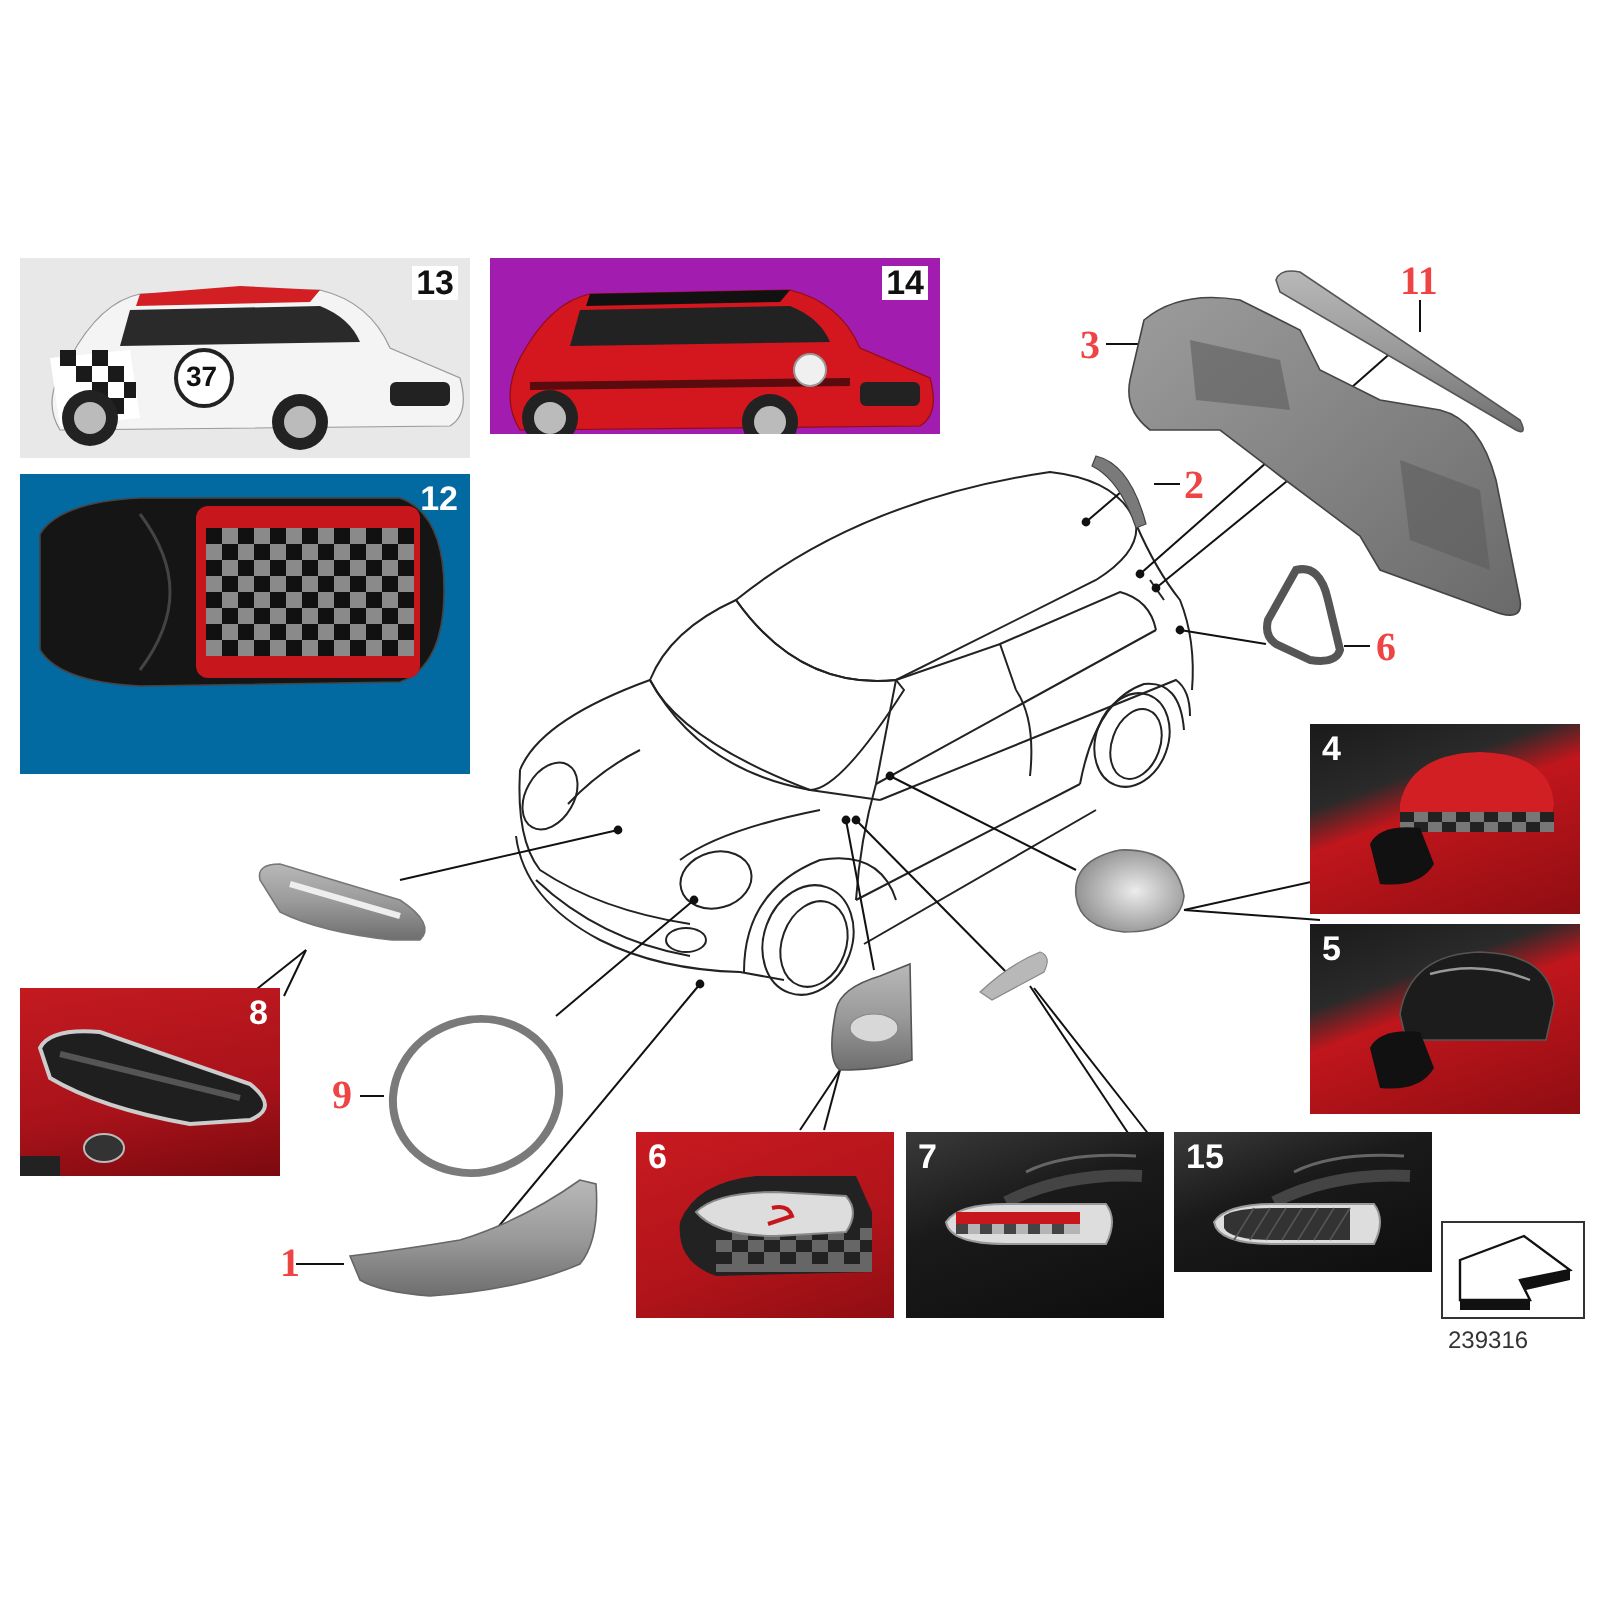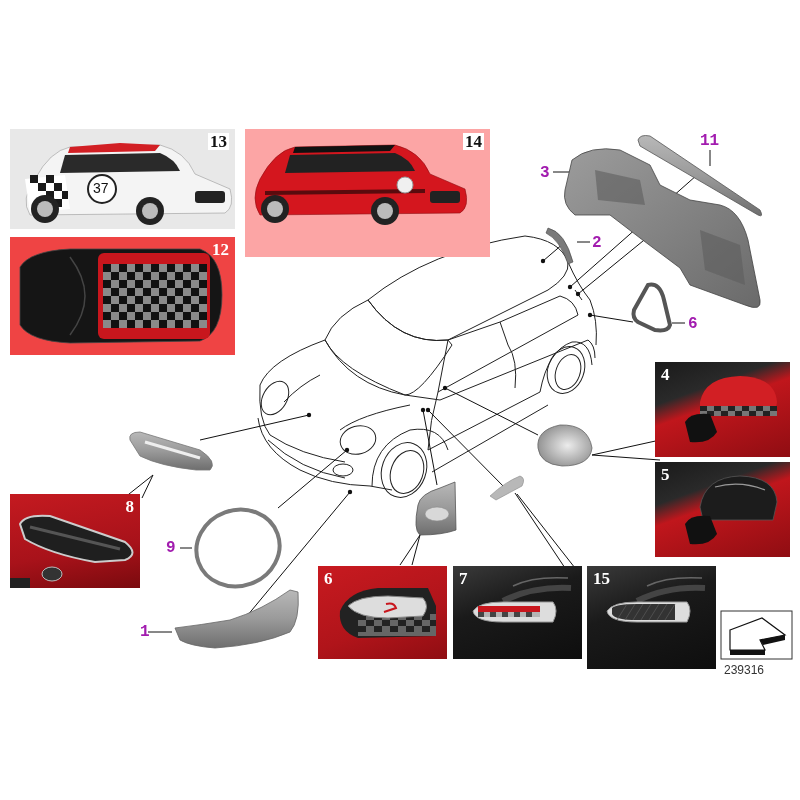--- a/index.html
+++ b/index.html
@@ -1,26 +1,26 @@
 <!DOCTYPE html>
 <html><head>
 <meta charset="utf-8">
 <style>
   html, body { margin: 0; padding: 0; background: #ffffff; }
   body { width: 800px; height: 800px; position: relative; overflow: hidden;
          font-family: "Liberation Sans", sans-serif; }
   .stage { position: absolute; left: 0; top: 0; width: 800px; height: 800px; }
   .photo { position: absolute; overflow: hidden; }
   .photo .num { position: absolute; top: 4px; right: 6px; font-weight: bold;
-                font-size: 17px; line-height: 17px; font-family: Liberation Serif, serif; }
+                font-size: 17px; line-height: 17px; font-family: Liberation Sans, sans-serif; }
   .photo .num.left { left: 6px; right: auto; }
   .num.dark { color: #111; background: #fff; padding: 0 2px; }
   .num.light { color: #fff; }
-  .callout { position: absolute; font-weight: bold; font-size: 16px; color: #a21caf;
-             font-family: Liberation Mono, monospace; line-height: 16px; }
+  .callout { position: absolute; font-weight: bold; font-size: 20px; color: #ef4444;
+             font-family: Liberation Serif, serif; line-height: 16px; }
   .ref-code { position: absolute; left: 724px; top: 663px; font-size: 12px; color: #333;
               font-family: "Liberation Sans", sans-serif; }
   svg { position: absolute; left: 0; top: 0; }
 </style>
 </head>
 <body>
 
 <div class="stage">
 
   <svg width="800" height="800" viewBox="0 0 800 800">
@@ -176,41 +176,41 @@
           <rect x="52" y="62" width="6" height="8"></rect>
         <rect x="44" y="70" width="8" height="8"></rect>
       </g>
       <circle cx="92" cy="60" r="14" fill="#fff" stroke="#222" stroke-width="2"></circle>
       <circle cx="35" cy="80" r="14" fill="#222"></circle>
         <circle cx="35" cy="80" r="8" fill="#bbb"></circle>
       <circle cx="140" cy="82" r="14" fill="#222"></circle>
         <circle cx="140" cy="82" r="8" fill="#bbb"></circle>
       <rect x="185" y="62" width="30" height="12" rx="3" fill="#222"></rect>
     </svg>
-    <span style="position:absolute;left:83px;top:51px;font-weight:normal;font-size:14px;color:#111;">37</span>
+    <span style="position:absolute;left:83px;top:51px;font-weight:bold;font-size:14px;color:#111;">37</span>
     <span class="num dark">13</span>
   </div>
 
-  <div class="photo" style="left:245px;top:129px;width:225px;height:128px;background:#fca5a5;padding-left:20px;">
+  <div class="photo" style="left:245px;top:129px;width:225px;height:88px;background:#a21caf;">
     <svg width="225" height="100" viewBox="0 0 225 100">
       <path d="M15 50 Q 30 22 50 18 L 150 16 Q 175 22 185 45 L 220 60 Q 225 78 215 84 L 15 86 Q 5 70 15 50 Z" fill="#d4161e" stroke="#8f0d12" stroke-width="0.6"></path>
       <path d="M50 18 L 150 16 L 145 22 L 48 24 Z" fill="#111"></path>
       <path d="M45 26 L 150 24 Q 165 30 170 42 L 40 44 Z" fill="#222"></path>
       <path d="M20 62 L 180 60 L 180 64 L 20 66 Z" fill="#5a0b0e"></path>
       <circle cx="30" cy="80" r="14" fill="#222"></circle>
         <circle cx="30" cy="80" r="8" fill="#bbb"></circle>
       <circle cx="140" cy="82" r="14" fill="#222"></circle>
         <circle cx="140" cy="82" r="8" fill="#bbb"></circle>
       <circle cx="160" cy="56" r="8" fill="#f0f0f0" stroke="#999" stroke-width="1"></circle>
       <rect x="185" y="62" width="30" height="12" rx="3" fill="#222"></rect>
     </svg>
     <span class="num dark">14</span>
   </div>
 
-  <div class="photo" style="left:10px;top:237px;width:225px;height:118px;background:#ef4444;">
+  <div class="photo" style="left:10px;top:237px;width:225px;height:150px;background:#0369a1;">
     <svg width="225" height="118" viewBox="0 0 225 118">
       <path d="M10 30 Q 20 14 60 12 L 190 12 Q 212 20 212 58 Q 212 96 190 104 L 60 106 Q 20 104 10 88 Z" fill="#151515" stroke="#444" stroke-width="0.8"></path>
       <rect x="88" y="16" width="112" height="86" rx="6" fill="#c8161d"></rect>
       <g>
         <rect x="93" y="27" width="104" height="64" fill="#8a8a8a"></rect>
         <g fill="#111">
           <rect x="93" y="27" width="8" height="8"></rect>
             <rect x="109" y="27" width="8" height="8"></rect>
             <rect x="125" y="27" width="8" height="8"></rect>
             <rect x="141" y="27" width="8" height="8"></rect>
@@ -348,21 +348,21 @@
           <rect x="37" y="46" width="6" height="5"></rect>
           <rect x="49" y="46" width="6" height="5"></rect>
           <rect x="61" y="46" width="6" height="5"></rect>
           <rect x="73" y="46" width="6" height="5"></rect>
       </g>
       <rect x="25" y="46" width="62" height="5" fill="#777" opacity="0.4"></rect>
     </svg>
     <span class="num light left">7</span>
   </div>
 
-  <div class="photo" style="left:587px;top:566px;width:129px;height:103px;background:linear-gradient(160deg,#3a3a3a 0%,#1a1a1a 40%,#0e0e0e 100%);text-align:right;">
+  <div class="photo" style="left:587px;top:566px;width:129px;height:70px;background:linear-gradient(160deg,#3a3a3a 0%,#1a1a1a 40%,#0e0e0e 100%);text-align:right;">
     <svg width="129" height="93" viewBox="0 0 129 93">
       <path d="M60 20 Q 80 10 115 12" stroke="#666" fill="none" stroke-width="1.5"></path>
       <path d="M50 35 Q 80 20 118 22" stroke="#444" fill="none" stroke-width="6"></path>
       <path d="M20 45 Q 26 36 50 36 L 100 36 Q 106 44 100 56 L 50 56 Q 22 56 20 45 Z" fill="#ddd" stroke="#999" stroke-width="1"></path>
       <path d="M25 42 Q 30 38 50 38 L 88 38 L 88 54 L 50 54 Q 28 54 25 48 Z" fill="#333"></path>
       <g stroke="#555" stroke-width="0.8">
         <path d="M30 54 L 40 38"></path>
           <path d="M38 54 L 48 38"></path>
           <path d="M46 54 L 56 38"></path>
           <path d="M54 54 L 64 38"></path>

